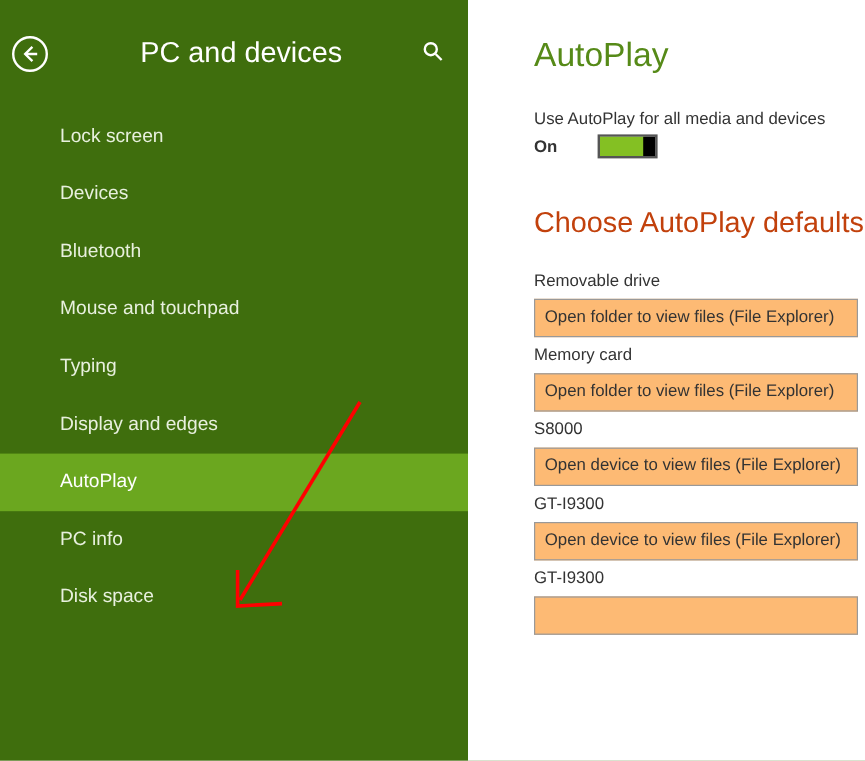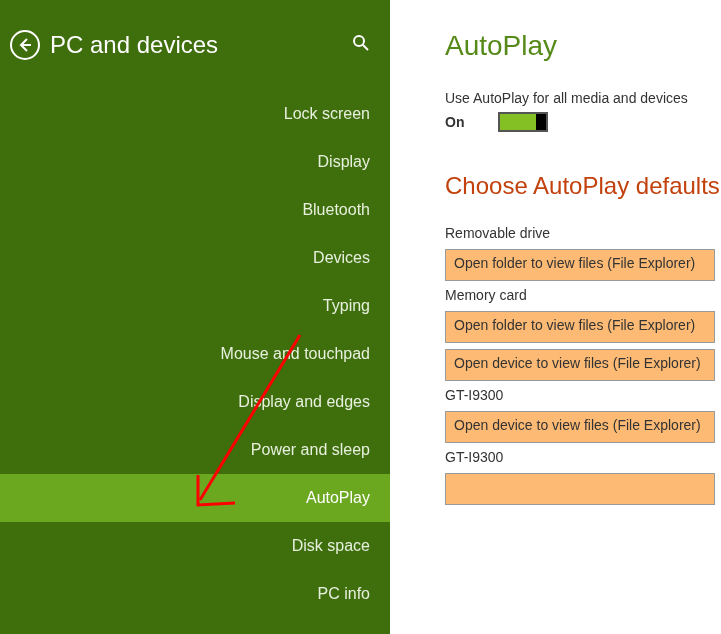--- a/index.html
+++ b/index.html
@@ -40,31 +40,31 @@
       cursor: pointer;
     }
     .back-circle svg {
       width: 16px;
       height: 16px;
     }
     .sidebar-title {
       font-size: 24px;
       font-weight: 300;
       flex: 1;
+      text-align: center;
     }
     .search-icon {
       cursor: pointer;
     }
     .search-icon svg {
       width: 18px;
       height: 18px;
     }
     .sidebar-items {
       flex: 1;
-      text-align: right;
     }
     .sidebar-item {
       padding: 15px 20px 15px 50px;
       font-size: 16px;
       font-weight: 300;
       cursor: pointer;
       color: #e8f0de;
     }
     .sidebar-item.selected {
       background: #6ba71f;
@@ -167,30 +167,28 @@
     <div class="sidebar-title">PC and devices</div>
     <div class="search-icon">
       <svg viewBox="0 0 18 18">
         <circle cx="7" cy="7" r="5" stroke="#fff" stroke-width="2" fill="none"></circle>
         <path d="M11 11 L16 16" stroke="#fff" stroke-width="2"></path>
       </svg>
     </div>
   </div>
   <div class="sidebar-items">
     <div class="sidebar-item"><span>Lock screen</span></div>
-    <div class="sidebar-item"><span>Display</span></div>
+    <div class="sidebar-item"><span>Devices</span></div>
     <div class="sidebar-item"><span>Bluetooth</span></div>
-    <div class="sidebar-item"><span>Devices</span></div>
+    <div class="sidebar-item"><span>Mouse and touchpad</span></div>
     <div class="sidebar-item"><span>Typing</span></div>
-    <div class="sidebar-item"><span>Mouse and touchpad</span></div>
     <div class="sidebar-item"><span>Display and edges</span></div>
-    <div class="sidebar-item"><span>Power and sleep</span></div>
     <div class="sidebar-item selected"><span>AutoPlay</span></div>
+    <div class="sidebar-item"><span>PC info</span></div>
     <div class="sidebar-item"><span>Disk space</span></div>
-    <div class="sidebar-item"><span>PC info</span></div>
   </div>
 </div>
 
 <div class="content">
   <div class="content-title">AutoPlay</div>
 
   <div class="toggle-section">
     <div class="toggle-label">Use AutoPlay for all media and devices</div>
     <div class="toggle-row">
       <div class="toggle-state">On</div>
@@ -207,20 +205,21 @@
     <div class="device-label">Removable drive</div>
     <div class="device-select">Open folder to view files (File Explorer)</div>
   </div>
 
   <div class="device-group">
     <div class="device-label">Memory card</div>
     <div class="device-select">Open folder to view files (File Explorer)</div>
   </div>
 
   <div class="device-group">
+    <div class="device-label">S8000</div>
     <div class="device-select">Open device to view files (File Explorer)</div>
   </div>
 
   <div class="device-group">
     <div class="device-label">GT-I9300</div>
     <div class="device-select">Open device to view files (File Explorer)</div>
   </div>
 
   <div class="device-group">
     <div class="device-label">GT-I9300</div>

